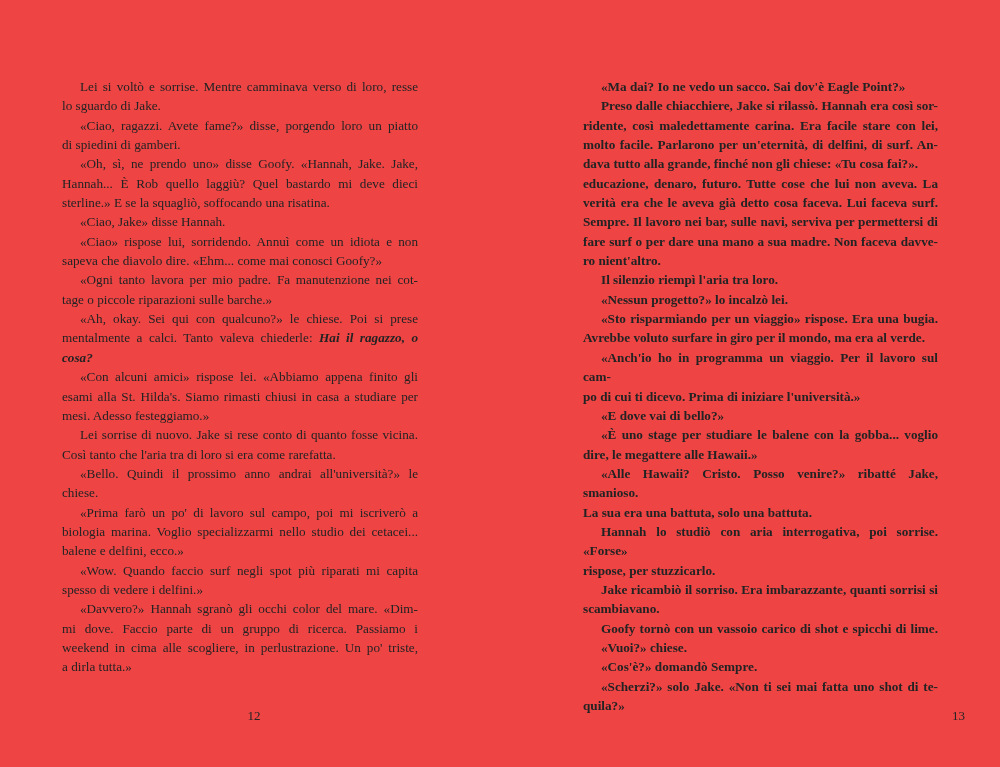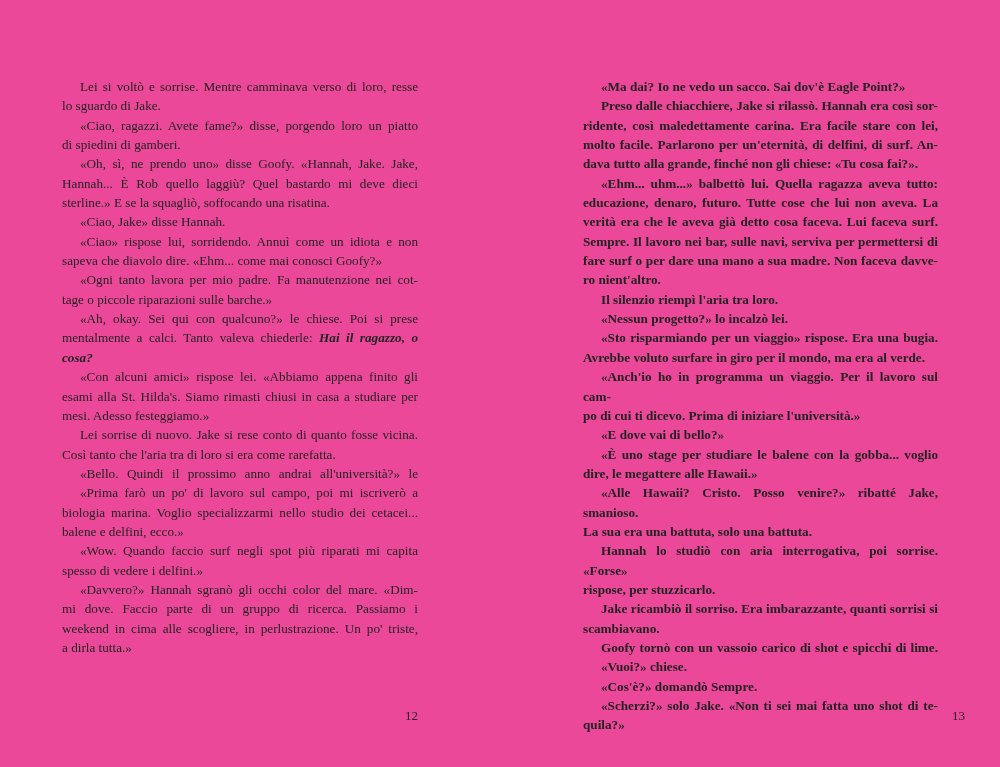--- a/index.html
+++ b/index.html
@@ -12,21 +12,21 @@
     position: relative;
     width: 1000px;
     height: 767px;
     overflow: hidden;
     font-family: "Liberation Serif", "DejaVu Serif", serif;
     color: #232323;
   }
   .spread {
     position: absolute;
     inset: 0;
-    background: #ec4899;
+    background: #ef4444;
   }
   .page-col {
     position: absolute;
     top: 77px;
     font-size: 13.2px;
     line-height: 19.35px;
     color: #232323;
   }
   #left-col  { left: 62px;  width: 356px; }
   #right-col { left: 583px; width: 355px; font-weight: bold; }
@@ -46,21 +46,21 @@
     font-style: italic;
     font-weight: bold;
   }
   .folio {
     position: absolute;
     top: 708px;
     font-size: 13px;
     line-height: 15px;
     color: #232323;
   }
-  #folio-left  { left: 62px;  width: 356px; text-align: right; }
+  #folio-left  { left: 76px;  width: 356px; text-align: center; }
   #folio-right { left: 610px; width: 355px; text-align: right; }
 </style>
 </head>
 <body>
 
 <div class="spread">
   <div class="page-col" id="left-col">
       <div class="line indent j">Lei si voltò e sorrise. Mentre camminava verso di loro, resse</div>
       <div class="line">lo sguardo di Jake.</div>
       <div class="line indent j">«Ciao, ragazzi. Avete fame?» disse, porgendo loro un piatto</div>
@@ -75,38 +75,38 @@
       <div class="line">tage o piccole riparazioni sulle barche.»</div>
       <div class="line indent j">«Ah, okay. Sei qui con qualcuno?» le chiese. Poi si prese</div>
       <div class="line j">mentalmente a calci. Tanto valeva chiederle: <em>Hai il ragazzo, o</em></div>
       <div class="line"><em>cosa?</em></div>
       <div class="line indent j">«Con alcuni amici» rispose lei. «Abbiamo appena finito gli</div>
       <div class="line j">esami alla St. Hilda's. Siamo rimasti chiusi in casa a studiare per</div>
       <div class="line">mesi. Adesso festeggiamo.»</div>
       <div class="line indent j">Lei sorrise di nuovo. Jake si rese conto di quanto fosse vicina.</div>
       <div class="line">Così tanto che l'aria tra di loro si era come rarefatta.</div>
       <div class="line indent j">«Bello. Quindi il prossimo anno andrai all'università?» le</div>
+      <div class="line">chiese.</div>
       <div class="line indent j">«Prima farò un po' di lavoro sul campo, poi mi iscriverò a</div>
       <div class="line j">biologia marina. Voglio specializzarmi nello studio dei cetacei...</div>
       <div class="line">balene e delfini, ecco.»</div>
       <div class="line indent j">«Wow. Quando faccio surf negli spot più riparati mi capita</div>
       <div class="line">spesso di vedere i delfini.»</div>
       <div class="line indent j">«Davvero?» Hannah sgranò gli occhi color del mare. «Dim-</div>
       <div class="line j">mi dove. Faccio parte di un gruppo di ricerca. Passiamo i</div>
       <div class="line j">weekend in cima alle scogliere, in perlustrazione. Un po' triste,</div>
       <div class="line">a dirla tutta.»</div>
     </div>
 
   <div class="page-col" id="right-col">
       <div class="line indent">«Ma dai? Io ne vedo un sacco. Sai dov'è Eagle Point?»</div>
       <div class="line indent j">Preso dalle chiacchiere, Jake si rilassò. Hannah era così sor-</div>
       <div class="line j">ridente, così maledettamente carina. Era facile stare con lei,</div>
       <div class="line j">molto facile. Parlarono per un'eternità, di delfini, di surf. An-</div>
       <div class="line">dava tutto alla grande, finché non gli chiese: «Tu cosa fai?».</div>
-      <div class="line indent j">«Ehm... uhm...» balbettò lui. Quella ragazza aveva tutto:</div>
       <div class="line j">educazione, denaro, futuro. Tutte cose che lui non aveva. La</div>
       <div class="line j">verità era che le aveva già detto cosa faceva. Lui faceva surf.</div>
       <div class="line j">Sempre. Il lavoro nei bar, sulle navi, serviva per permettersi di</div>
       <div class="line j">fare surf o per dare una mano a sua madre. Non faceva davve-</div>
       <div class="line">ro nient'altro.</div>
       <div class="line indent">Il silenzio riempì l'aria tra loro.</div>
       <div class="line indent">«Nessun progetto?» lo incalzò lei.</div>
       <div class="line indent j">«Sto risparmiando per un viaggio» rispose. Era una bugia.</div>
       <div class="line">Avrebbe voluto surfare in giro per il mondo, ma era al verde.</div>
       <div class="line indent j">«Anch'io ho in programma un viaggio. Per il lavoro sul cam-</div>

